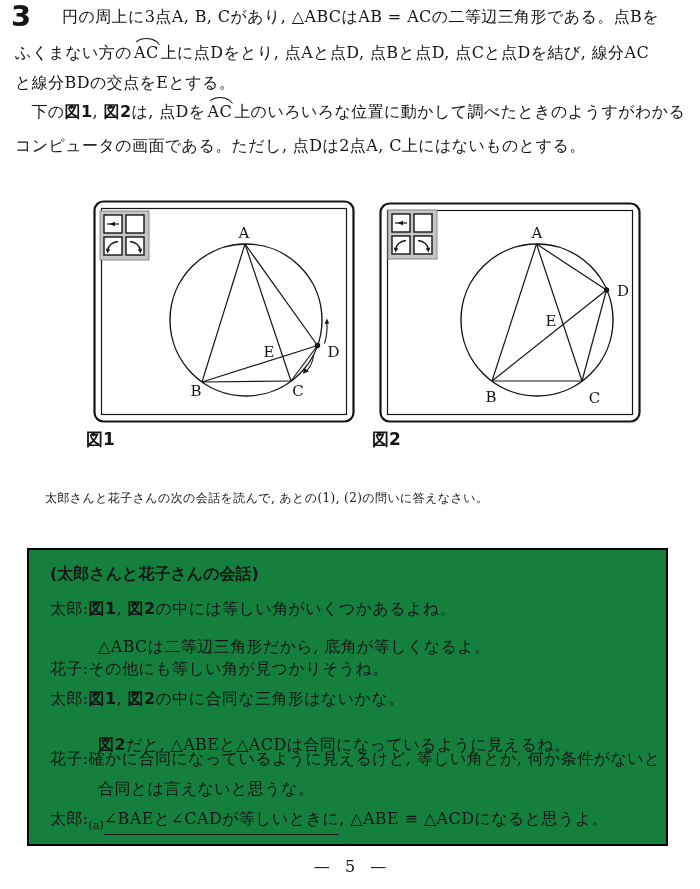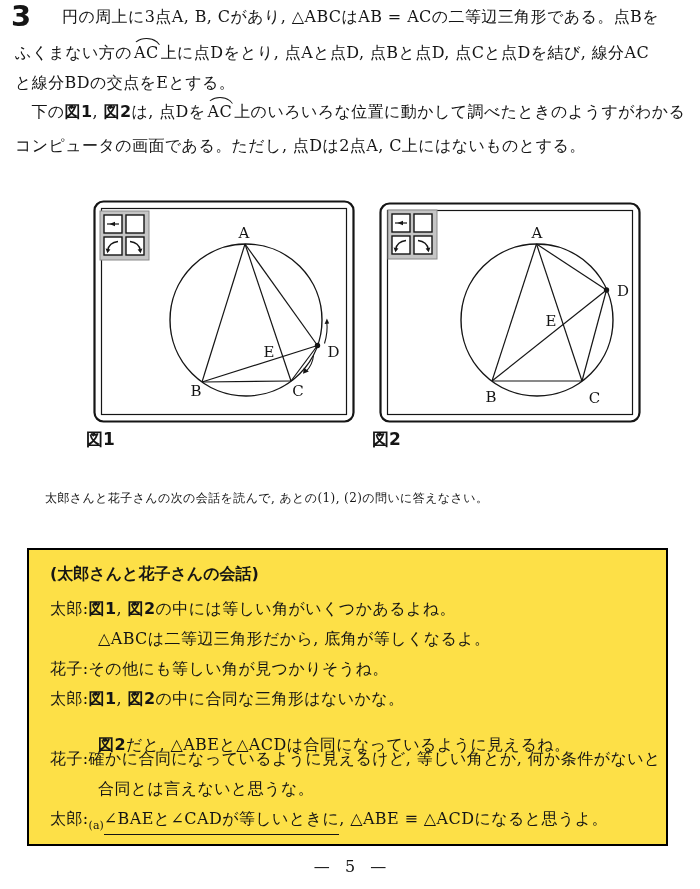--- a/index.html
+++ b/index.html
@@ -27,21 +27,21 @@
   }
   .u{border-bottom:1.7px solid #151515;padding-bottom:6px;}
   .sub{font-size:11px;vertical-align:-5px;letter-spacing:0;}
   .fig-label{
     position:absolute;font-family:"DejaVu Sans","Liberation Sans",sans-serif;
     font-weight:bold;font-size:17px;
   }
   #instruction{position:absolute;left:45px;top:490px;font-size:12px;letter-spacing:0.4px;white-space:nowrap;}
   #dialog-box{
     position:absolute;left:27px;top:548px;width:637px;height:294px;
-    border:2px solid #000;background:#fde047;
+    border:2px solid #000;background:#15803d;
   }
   #dialog-title{
     position:absolute;left:21px;top:14px;
     font-family:"DejaVu Sans","Liberation Sans",sans-serif;
     font-weight:bold;font-size:16px;white-space:nowrap;
   }
   #page-footer{
     position:absolute;left:0;top:857px;width:700px;text-align:center;
     font-size:16px;word-spacing:10px;
   }
@@ -154,21 +154,21 @@
   <text x="172" y="123.5" text-anchor="middle">E</text>
 </svg>
 <div class="fig-label" style="left:372px;top:428px;">図2</div>
 
 <div id="instruction">太郎さんと花子さんの次の会話を読んで, あとの(1), (2)の問いに答えなさい。</div>
 
 <div id="dialog-box">
   <div id="dialog-title">(太郎さんと花子さんの会話)</div>
   <div>
       <div class="dline" style="top: 48px; left: 21px;"><span>太郎:</span><span class="b">図1</span><span>, </span><span class="b">図2</span><span>の中には等しい角がいくつかあるよね。</span></div>
-      <div class="dline" style="top: 78px; left: 69px; text-align: center;"><span>△ABCは二等辺三角形だから, 底角が等しくなるよ。</span></div>
+      <div class="dline" style="top: 86px; left: 69px; text-align: center;"><span>△ABCは二等辺三角形だから, 底角が等しくなるよ。</span></div>
       <div class="dline" style="top: 108px; left: 21px;"><span>花子:</span><span>その他にも等しい角が見つかりそうね。</span></div>
       <div class="dline" style="top: 138px; left: 21px;"><span>太郎:</span><span class="b">図1</span><span>, </span><span class="b">図2</span><span>の中に合同な三角形はないかな。</span></div>
       <div class="dline" style="top: 184px; left: 69px;"><span class="b">図2</span><span>だと, △ABEと△ACDは合同になっているように見えるね。</span></div>
       <div class="dline" style="top: 198px; left: 21px;"><span>花子:</span><span>確かに合同になっているように見えるけど, 等しい角とか, 何か条件がないと</span></div>
       <div class="dline" style="top: 228px; left: 69px;"><span>合同とは言えないと思うな。</span></div>
       <div class="dline" style="top: 258px; left: 21px;"><span>太郎:</span><span class="sub">(a)</span><span class="u">∠BAEと∠CADが等しいときに</span><span>, △ABE ≡ △ACDになると思うよ。</span></div>
     </div>
 </div>
 
 <div id="page-footer">— 5 —</div>

